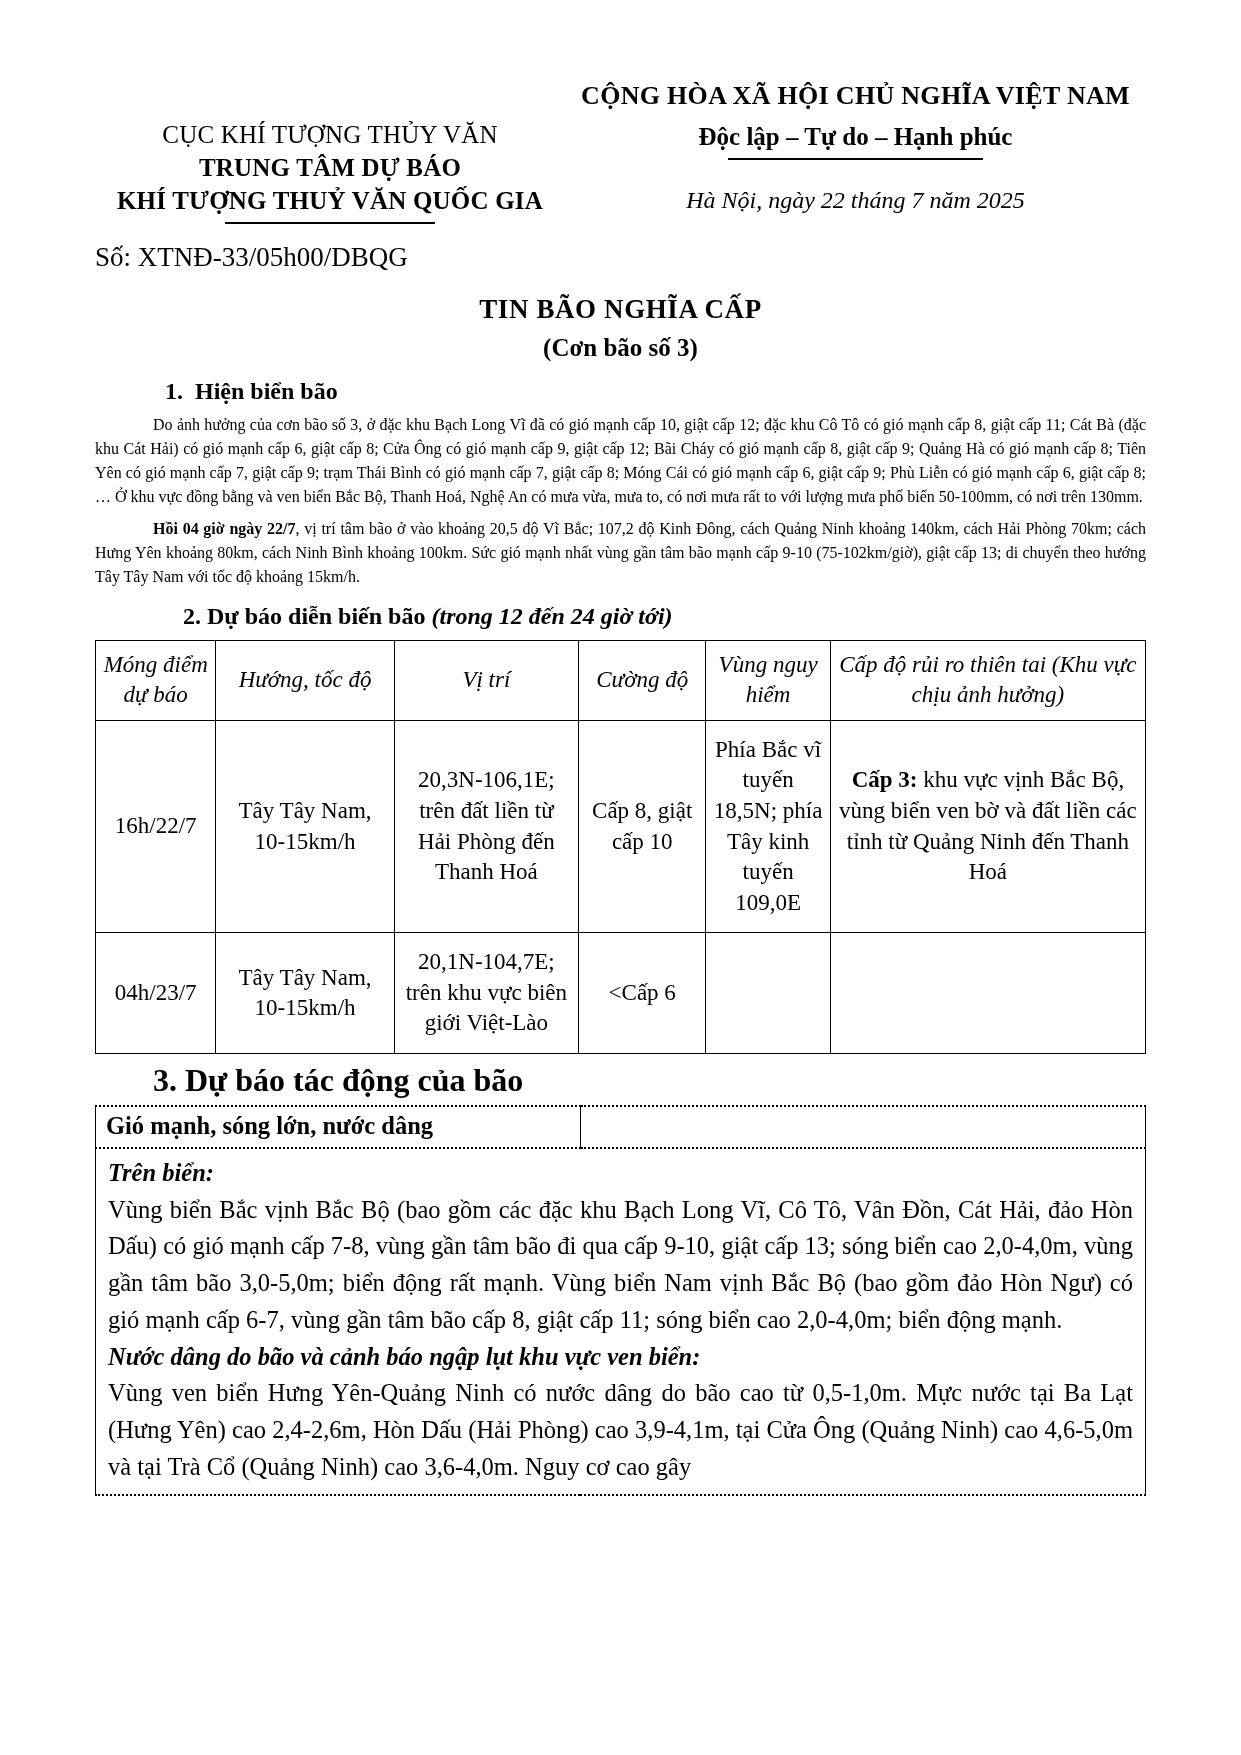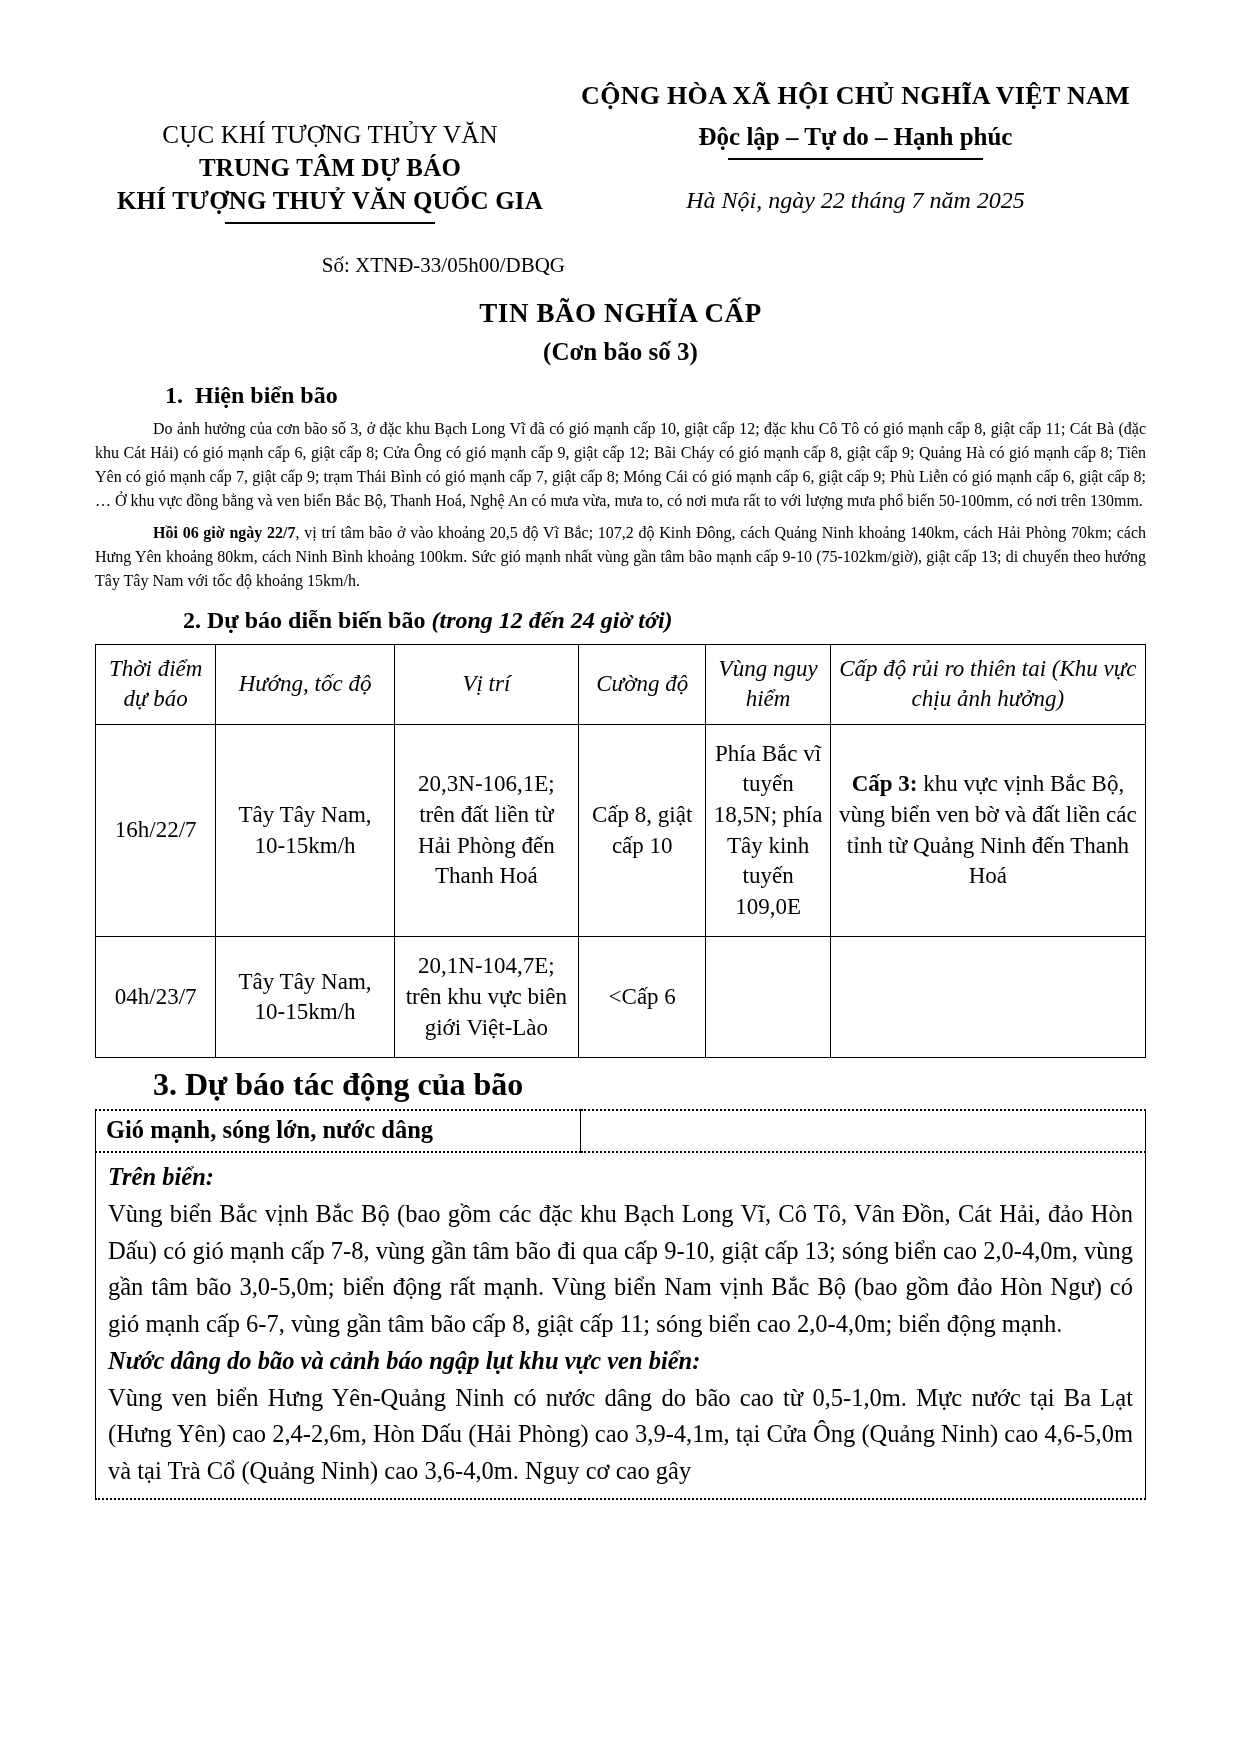--- a/index.html
+++ b/index.html
@@ -50,23 +50,23 @@
     font-weight: bold;
     letter-spacing: .2px;
   }
   .rule-left {
     width: 210px;
     height: 2px;
     background: #000;
     margin: 5px auto 0 auto;
   }
   .doc-number {
-    font-size: 21px;
-    margin-top: 28px;
-    text-align: right;
+    font-size: 27px;
+    margin-top: 16px;
+    text-align: left;
   }
   .nation-title {
     font-size: 26px;
     font-weight: bold;
     letter-spacing: .3px;
   }
   .nation-motto {
     font-size: 25px;
     font-weight: bold;
     margin-top: 6px;
@@ -225,30 +225,30 @@
 
   <div class="doc-title">TIN BÃO NGHĨA CẤP</div>
   <div class="doc-subtitle">(Cơn bão số 3)</div>
 
   <div class="body-wrap">
 
     <div class="section-head">
       <span class="num">1.</span><span>Hiện biển bão</span>
     </div>
     <div class="para">Do ảnh hưởng của cơn bão số 3, ở đặc khu Bạch Long Vĩ đã có gió mạnh cấp 10, giật cấp 12; đặc khu Cô Tô có gió mạnh cấp 8, giật cấp 11; Cát Bà (đặc khu Cát Hải) có gió mạnh cấp 6, giật cấp 8; Cửa Ông có gió mạnh cấp 9, giật cấp 12; Bãi Cháy có gió mạnh cấp 8, giật cấp 9; Quảng Hà có gió mạnh cấp 8; Tiên Yên có gió mạnh cấp 7, giật cấp 9; trạm Thái Bình có gió mạnh cấp 7, giật cấp 8; Móng Cái có gió mạnh cấp 6, giật cấp 9; Phù Liễn có gió mạnh cấp 6, giật cấp 8; … Ở khu vực đồng bằng và ven biển Bắc Bộ, Thanh Hoá, Nghệ An có mưa vừa, mưa to, có nơi mưa rất to với lượng mưa phổ biến 50-100mm, có nơi trên 130mm.</div>
-    <div class="para"><b>Hồi 06 giờ ngày 22/7</b><span>, vị trí tâm bão ở vào khoảng 20,5 độ Vĩ Bắc; 107,2 độ Kinh Đông, cách Quảng Ninh khoảng 140km, cách Hải Phòng 70km; cách Hưng Yên khoảng 80km, cách Ninh Bình khoảng 100km. Sức gió mạnh nhất vùng gần tâm bão mạnh cấp 9-10 (75-102km/giờ), giật cấp 13; di chuyển theo hướng Tây Tây Nam với tốc độ khoảng 15km/h.</span></div>
+    <div class="para"><b>Hồi 04 giờ ngày 22/7</b><span>, vị trí tâm bão ở vào khoảng 20,5 độ Vĩ Bắc; 107,2 độ Kinh Đông, cách Quảng Ninh khoảng 140km, cách Hải Phòng 70km; cách Hưng Yên khoảng 80km, cách Ninh Bình khoảng 100km. Sức gió mạnh nhất vùng gần tâm bão mạnh cấp 9-10 (75-102km/giờ), giật cấp 13; di chuyển theo hướng Tây Tây Nam với tốc độ khoảng 15km/h.</span></div>
 
     <div class="section2-head">
       <span>2. Dự báo diễn biến bão </span><i>(trong 12 đến 24 giờ tới)</i>
     </div>
 
     <table class="forecast">
       <thead>
         <tr>
-          <td class="col1">Thời điểm dự báo</td>
+          <td class="col1">Móng điểm dự báo</td>
           <td class="col2">Hướng, tốc độ</td>
           <td class="col3">Vị trí</td>
           <td class="col4">Cường độ</td>
           <td class="col5">Vùng nguy hiểm</td>
           <td class="col6">Cấp độ rủi ro thiên tai (Khu vực chịu ảnh hưởng)</td>
         </tr>
       </thead>
       <tbody>
         <tr>
           <td>16h/22/7</td>

